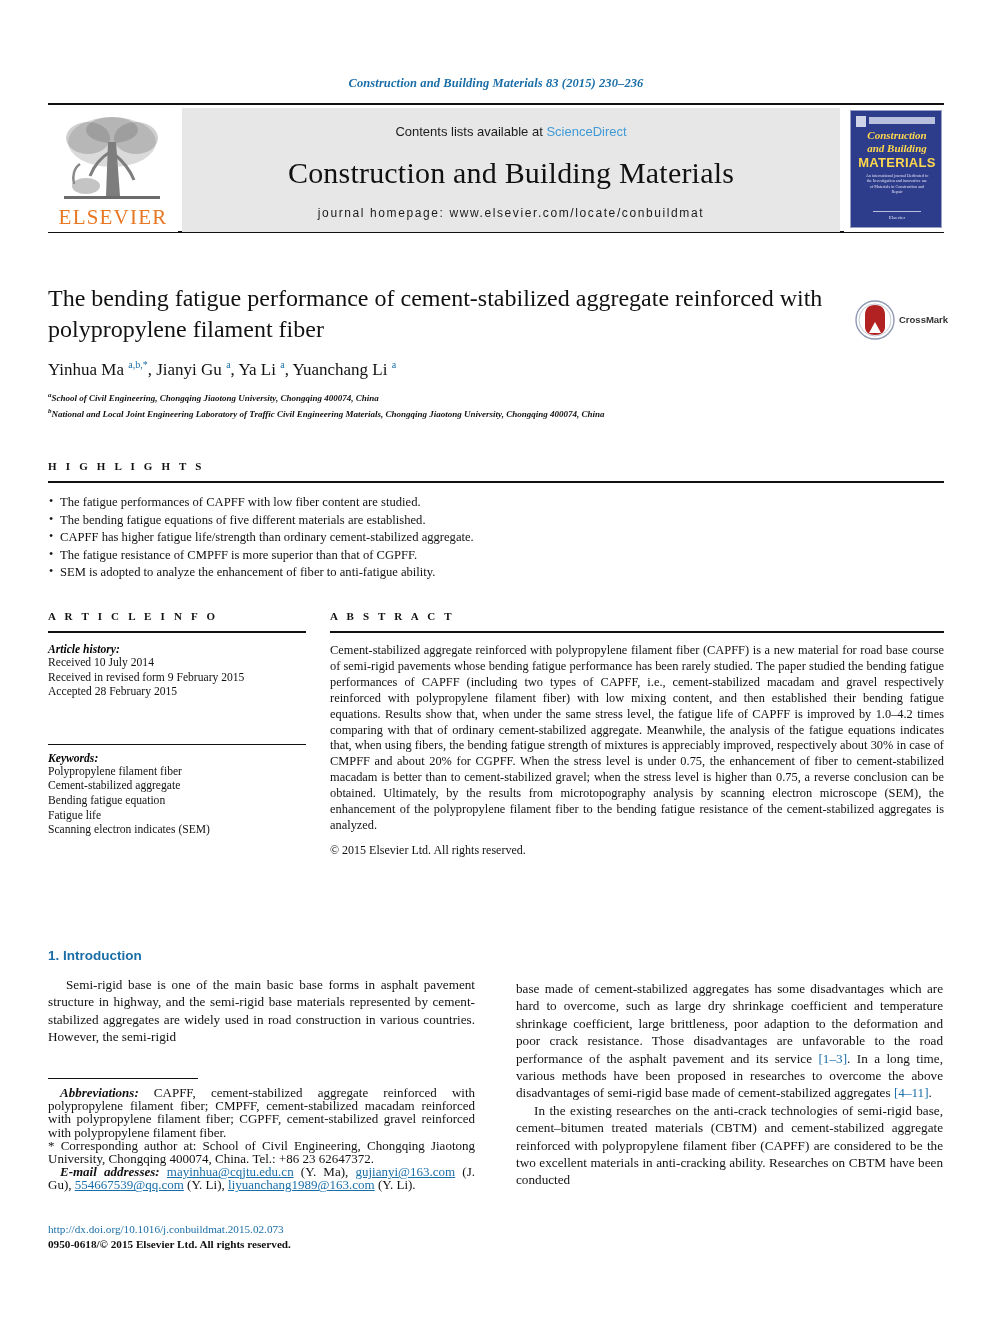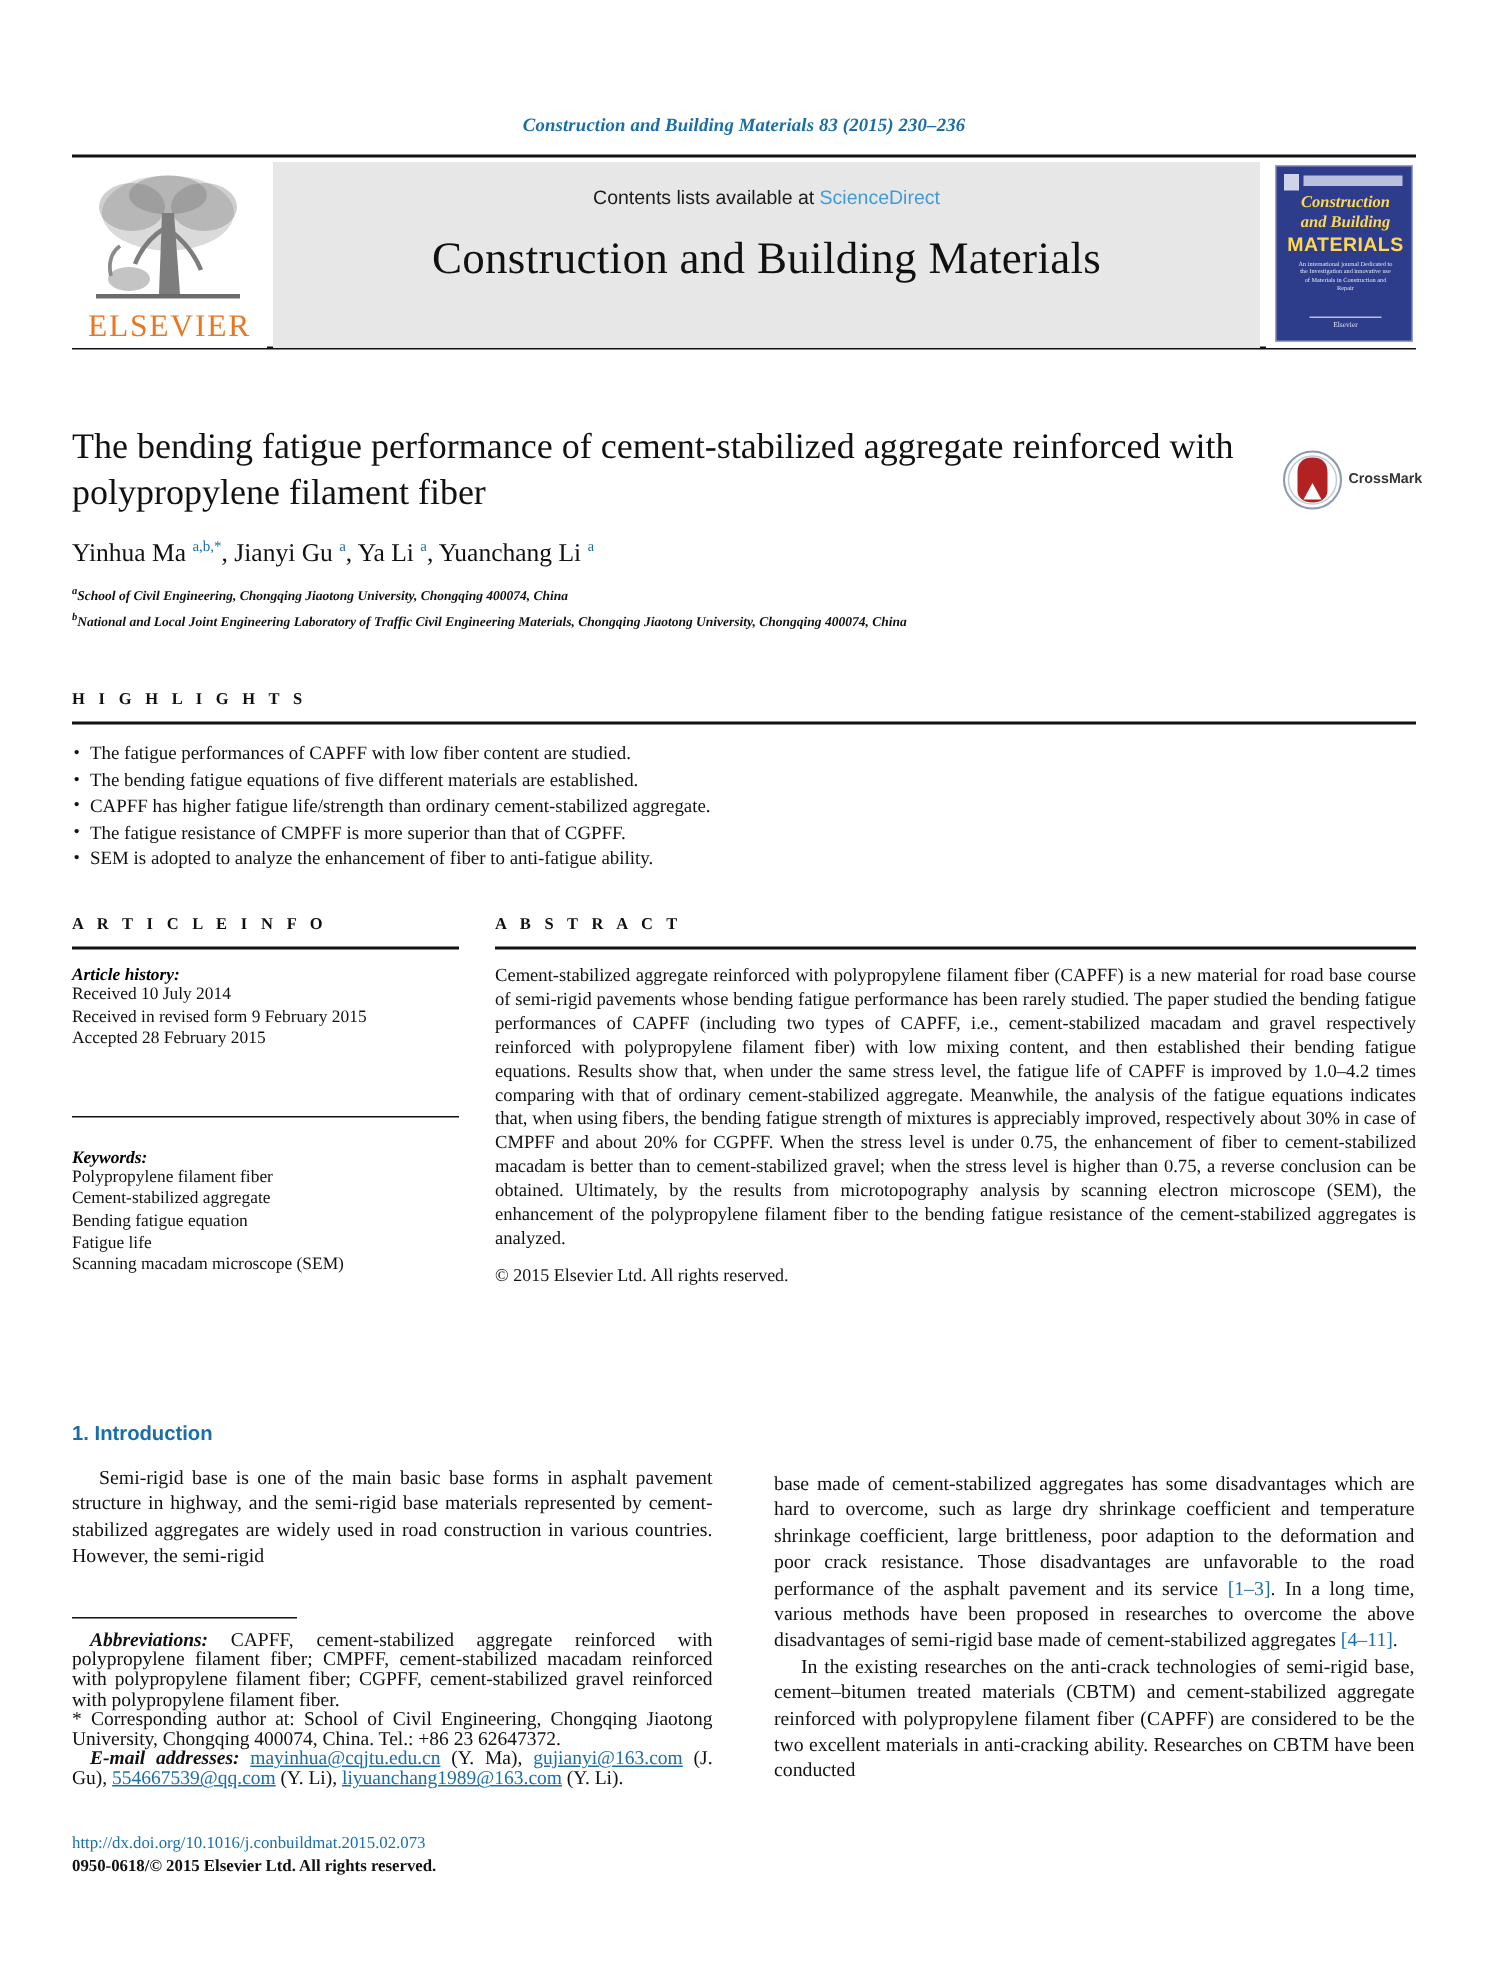--- a/index.html
+++ b/index.html
@@ -397,20 +397,21 @@
           </g>
         </svg>
         <div class="elsevier-word">ELSEVIER</div>
       </div>
 
       <div class="journal-band">
         <div class="contents-line">
           <span>Contents lists available at </span><span class="sd">ScienceDirect</span>
         </div>
         <div class="journal-title">Construction and Building Materials</div>
+        <div class="journal-homepage">journal homepage: www.elsevier.com/locate/conbuildmat</div>
       </div>
 
       <div class="cover-thumb">
         <div class="cover-img">
           <div class="cover-el-mark"></div>
           <div class="cover-top-bar"></div>
           <div class="cover-l1">Construction</div>
           <div class="cover-l2">and Building</div>
           <div class="cover-l3">MATERIALS</div>
           <div class="cover-sub">An international journal Dedicated to the Investigation and innovative use of Materials in Construction and Repair</div>
@@ -455,27 +456,27 @@
     <div class="sec-label">A R T I C L E    I N F O</div>
     <div class="col-rule"></div>
     <div class="hist-title">Article history:</div>
     <div class="hist-lines">
       <div>Received 10 July 2014</div>
       <div>Received in revised form 9 February 2015</div>
       <div>Accepted 28 February 2015</div>
     </div>
     <div class="kw-block">
       <div class="kw-rule"></div>
-      <div class="kw-title" style="margin-top:20px;">Keywords:</div>
+      <div class="kw-title" style="margin-top:7px;">Keywords:</div>
       <div class="kw-lines">
         <div>Polypropylene filament fiber</div>
         <div>Cement-stabilized aggregate</div>
         <div>Bending fatigue equation</div>
         <div>Fatigue life</div>
-        <div>Scanning macadam microscope (SEM)</div>
+        <div>Scanning electron indicates (SEM)</div>
       </div>
     </div>
   </div>
 
   <div class="abs-col">
     <div class="sec-label">A B S T R A C T</div>
     <div class="col-rule"></div>
     <div class="abstract-text">Cement-stabilized aggregate reinforced with polypropylene filament fiber (CAPFF) is a new material for road base course of semi-rigid pavements whose bending fatigue performance has been rarely studied. The paper studied the bending fatigue performances of CAPFF (including two types of CAPFF, i.e., cement-stabilized macadam and gravel respectively reinforced with polypropylene filament fiber) with low mixing content, and then established their bending fatigue equations. Results show that, when under the same stress level, the fatigue life of CAPFF is improved by 1.0–4.2 times comparing with that of ordinary cement-stabilized aggregate. Meanwhile, the analysis of the fatigue equations indicates that, when using fibers, the bending fatigue strength of mixtures is appreciably improved, respectively about 30% in case of CMPFF and about 20% for CGPFF. When the stress level is under 0.75, the enhancement of fiber to cement-stabilized macadam is better than to cement-stabilized gravel; when the stress level is higher than 0.75, a reverse conclusion can be obtained. Ultimately, by the results from microtopography analysis by scanning electron microscope (SEM), the enhancement of the polypropylene filament fiber to the bending fatigue resistance of the cement-stabilized aggregates is analyzed.</div>
     <div class="copyright">© 2015 Elsevier Ltd. All rights reserved.</div>
   </div>

